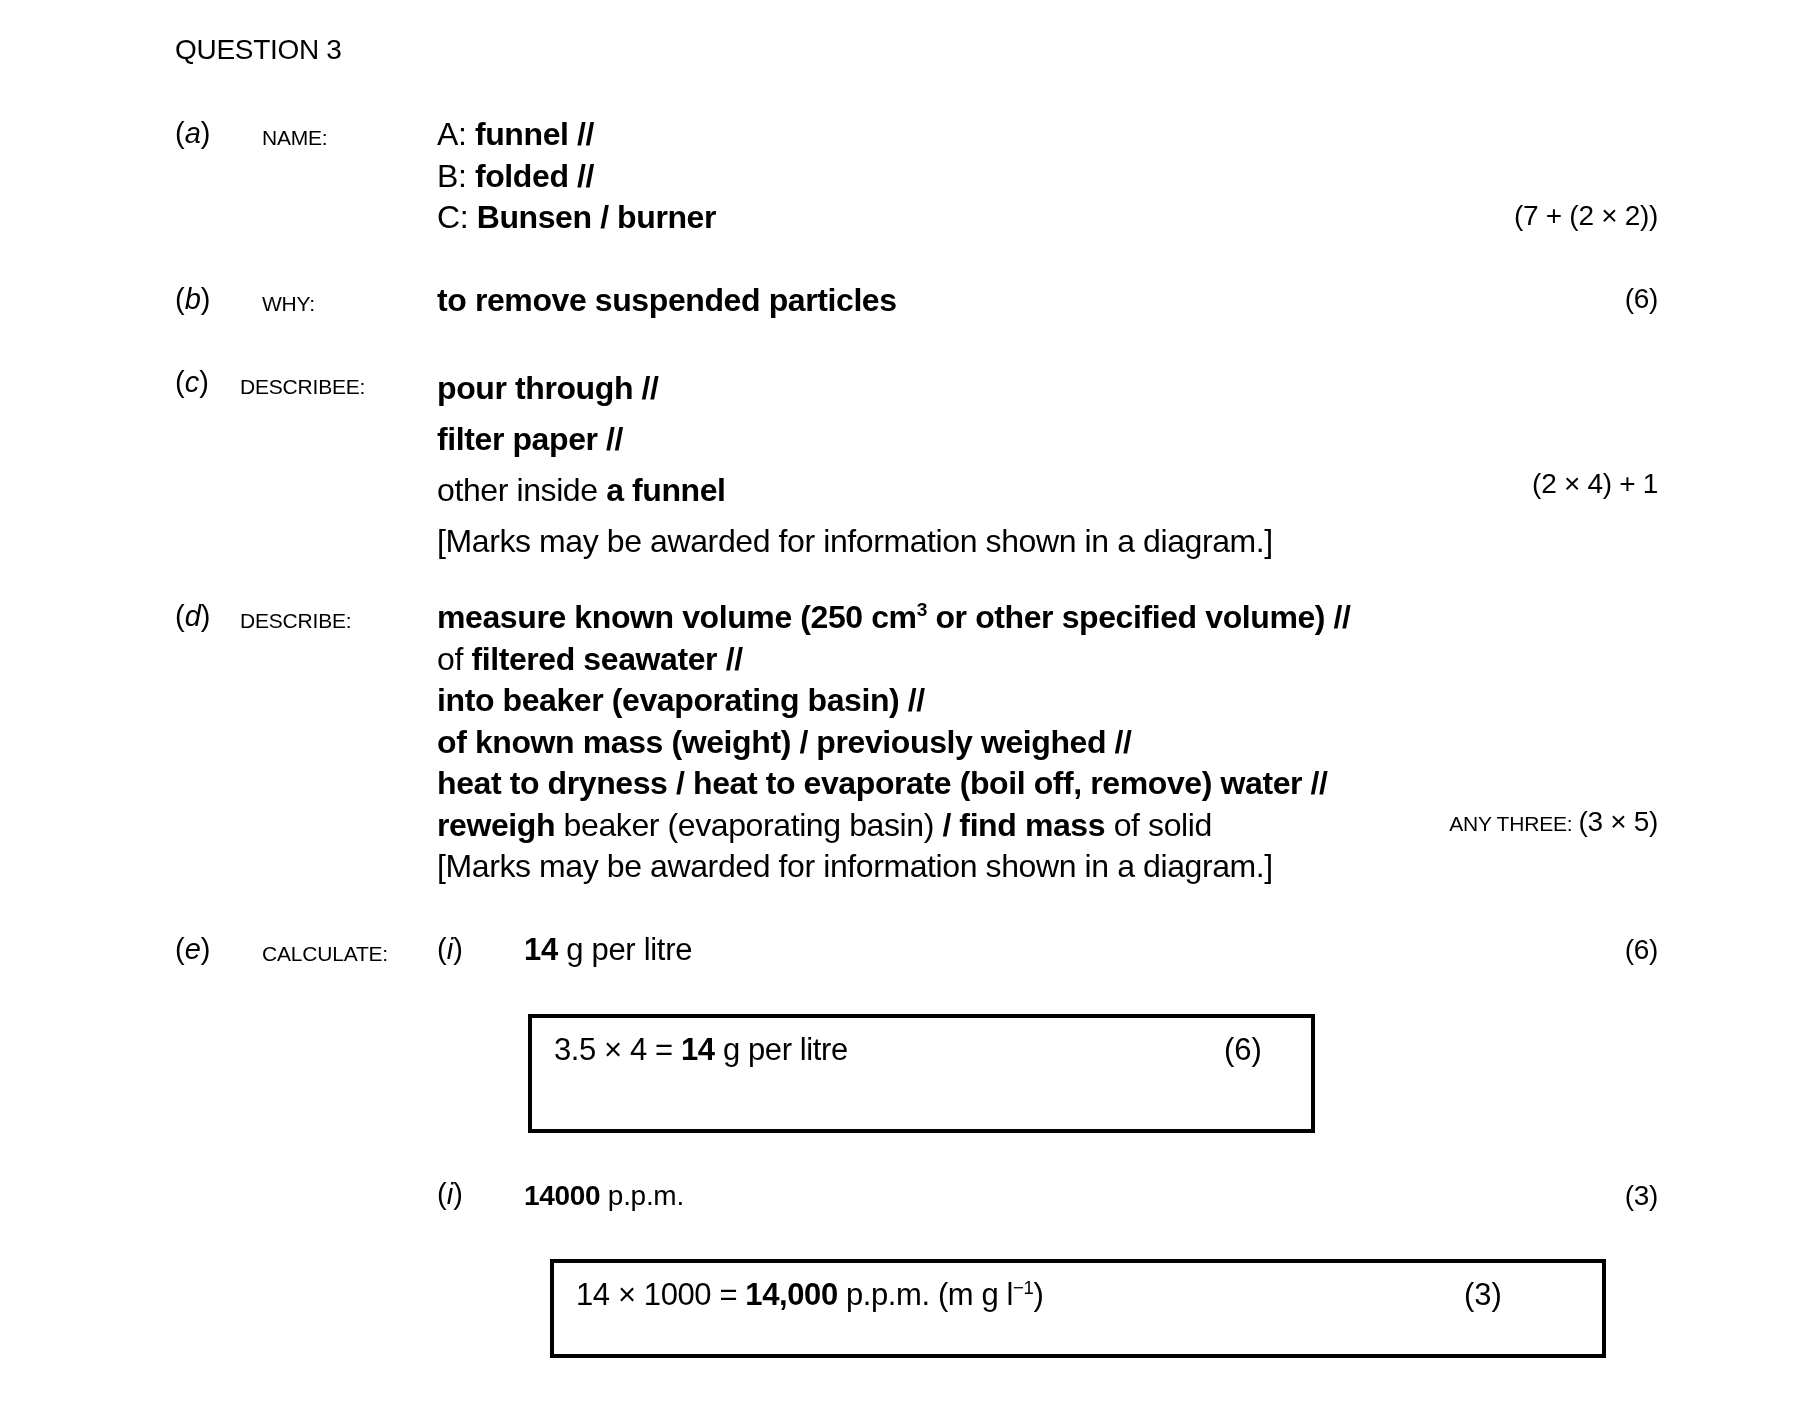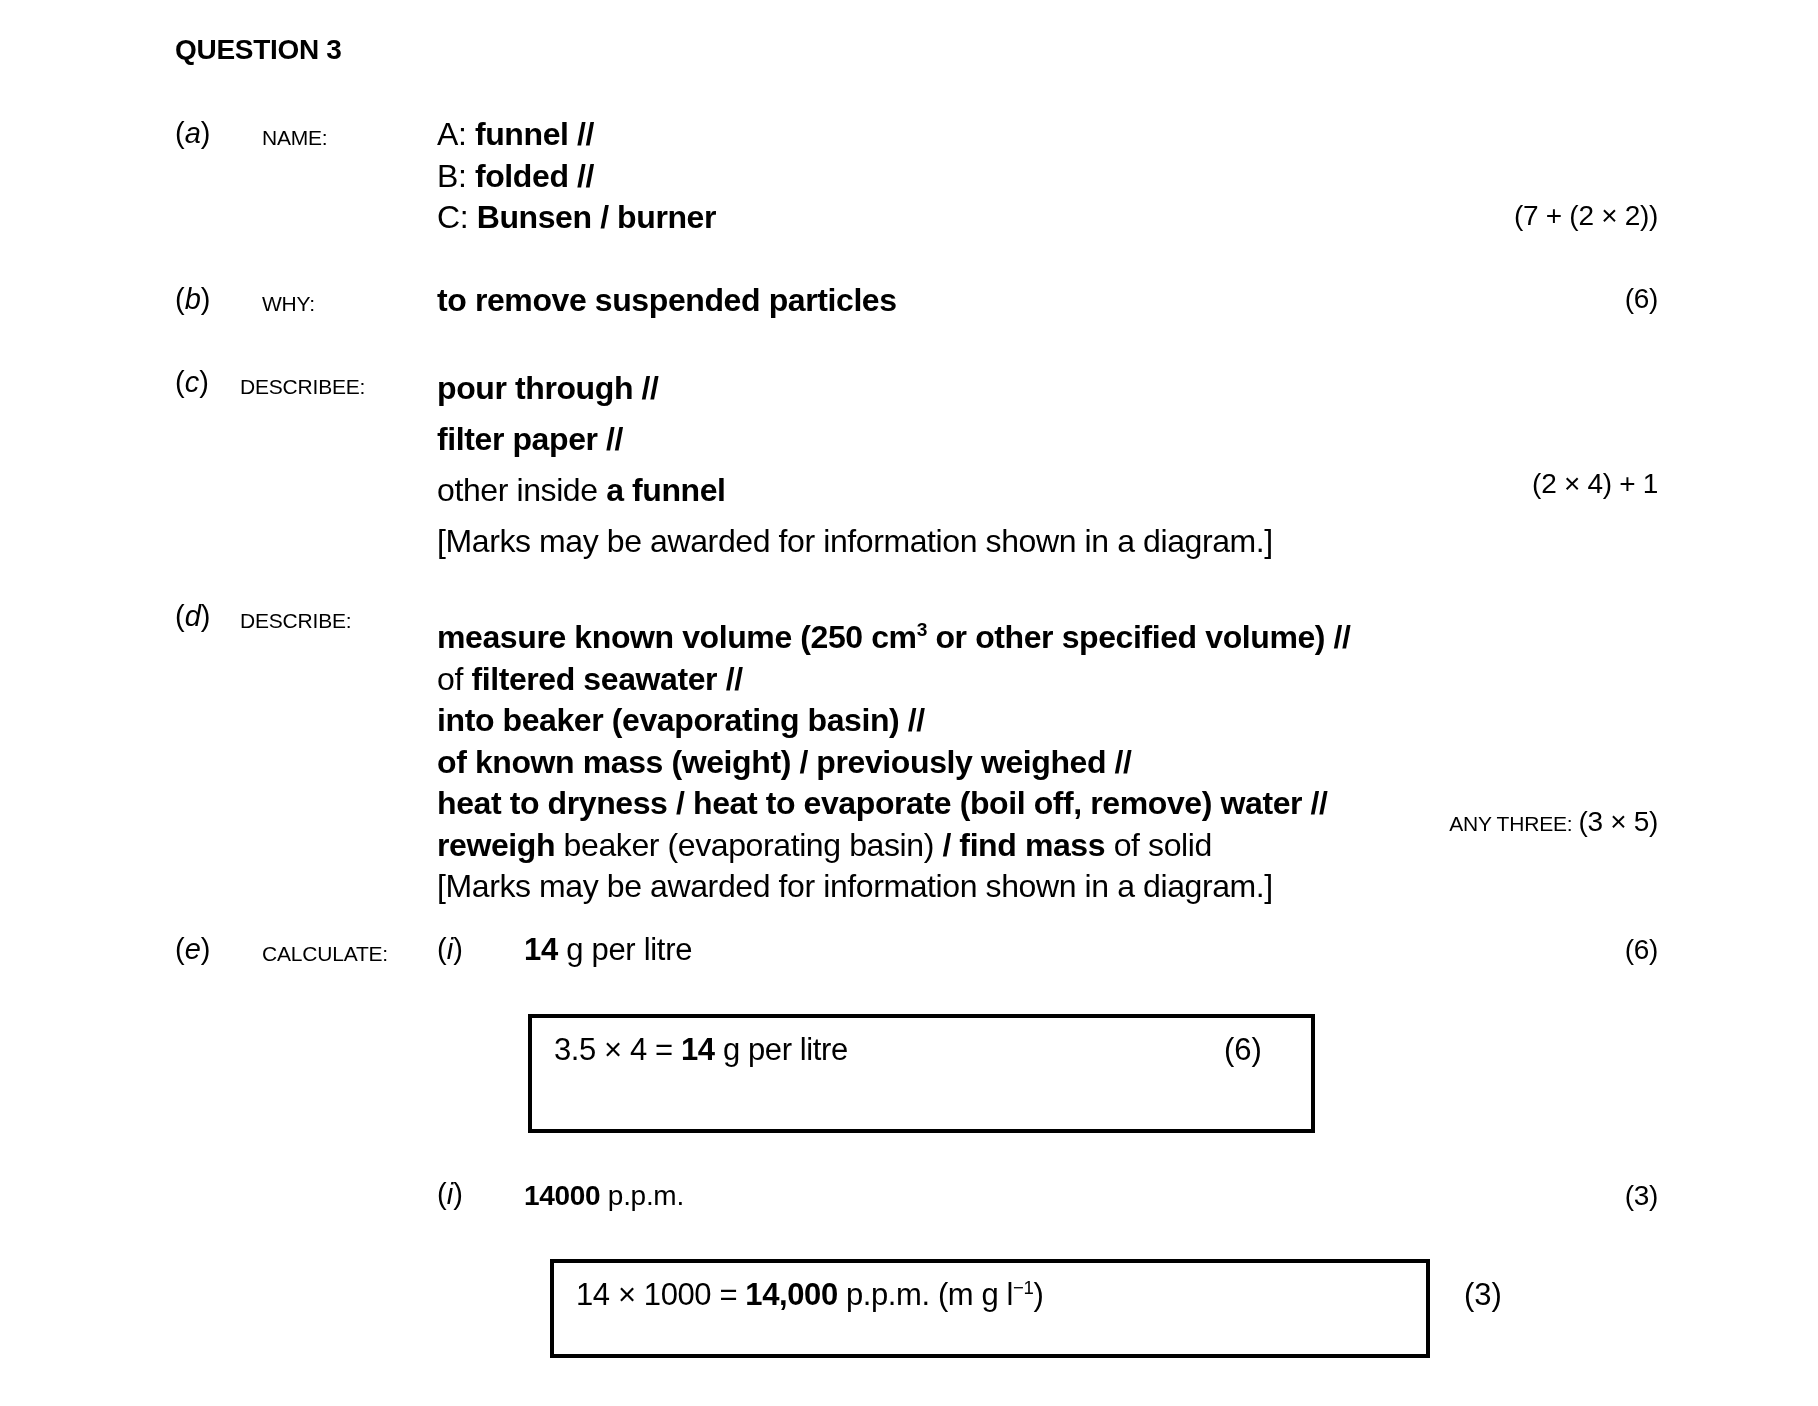--- a/index.html
+++ b/index.html
@@ -1,21 +1,21 @@
 <!DOCTYPE html>
 <html><head>
 <meta charset="utf-8">
 <style>
   html, body { margin: 0; padding: 0; background: #ffffff; }
   body {
     width: 1818px; height: 1406px; position: relative; overflow: hidden;
     font-family: "Liberation Sans", sans-serif; color: #000000;
   }
   .abs { position: absolute; white-space: nowrap; }
-  .title { left: 175px; top: 34px; font-size: 28px; font-weight: bold; letter-spacing: -0.3px; }
+  .title { left: 175px; top: 34px; font-size: 28px; font-weight: normal; letter-spacing: -0.3px; }
   .part { left: 175px; font-size: 29px; }
   .part i { font-style: italic; }
   .kw { font-size: 21px; letter-spacing: -0.2px; }
   .ans { left: 437px; font-size: 32px; line-height: 41.5px; letter-spacing: -0.4px; }
   .ans b { font-weight: bold; }
   .mark { right: 160px; font-size: 28px; text-align: right; letter-spacing: -0.3px; }
   .mark .kw { font-size: 21px; margin-right: 6px; }
   .box {
     position: absolute; border: 4px solid #000000; box-sizing: border-box;
   }
@@ -50,21 +50,21 @@
   <div class="abs ans" style="top:363px; line-height:51px;">
     <div><b>pour through //</b></div>
     <div><b>filter paper //</b></div>
     <div><span>other inside </span><b>a funnel</b></div>
     <div><span>[Marks may be awarded for information shown in a diagram.]</span></div>
   </div>
   <div class="abs mark" style="top:468px;">(2 × 4) + 1</div>
 
   <div class="abs part" style="top:600px;">(<i>d</i>)</div>
   <div class="abs kw" style="left:240px; top:609px;">DESCRIBE:</div>
-  <div class="abs ans" style="top:617px;">
+  <div class="abs ans" style="top:597px;">
     <div><b><span>measure known volume (250 cm</span><sup>3</sup><span> or other specified volume) //</span></b></div>
     <div><span>of </span><b>filtered seawater //</b></div>
     <div><b>into beaker (evaporating basin) //</b></div>
     <div><b>of known mass (weight) / previously weighed //</b></div>
     <div><b>heat to dryness / heat to evaporate (boil off, remove) water //</b></div>
     <div><b>reweigh</b><span> beaker (evaporating basin) </span><b>/ find mass</b><span> of solid</span></div>
     <div><span>[Marks may be awarded for information shown in a diagram.]</span></div>
   </div>
   <div class="abs mark" style="top:806px;"><span class="kw">ANY THREE:</span><span>(3 × 5)</span></div>
 
@@ -76,18 +76,18 @@
 
   <div class="box" style="left:528px; top:1014px; width:787px; height:119px;">
     <div class="expr"><span>3.5 × 4 = </span><b>14</b><span> g per litre</span></div>
     <div class="bm" style="left:692px;">(6)</div>
   </div>
 
   <div class="abs part" style="left:437px; top:1178px;">(<span class="roman">i</span>)</div>
   <div class="abs" style="left:524px; top:1180px; font-size:28px; letter-spacing:-0.3px;"><b>14000</b><span> p.p.m.</span></div>
   <div class="abs mark" style="top:1180px;">(3)</div>
 
-  <div class="box" style="left:550px; top:1259px; width:880px; height:99px;">
+  <div class="box" style="left:550px; top:1259px; width:1056px; height:99px;">
     <div class="expr"><span>14 × 1000 = </span><b>14,000</b><span> p.p.m. (m g l</span><sup>−1</sup><span>)</span></div>
     <div class="bm" style="left:910px;">(3)</div>
   </div>
 
 </div>
 
 </body></html>

